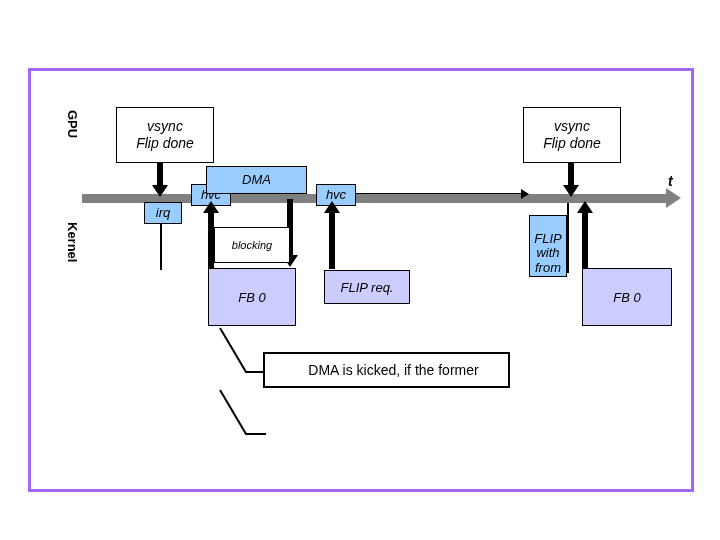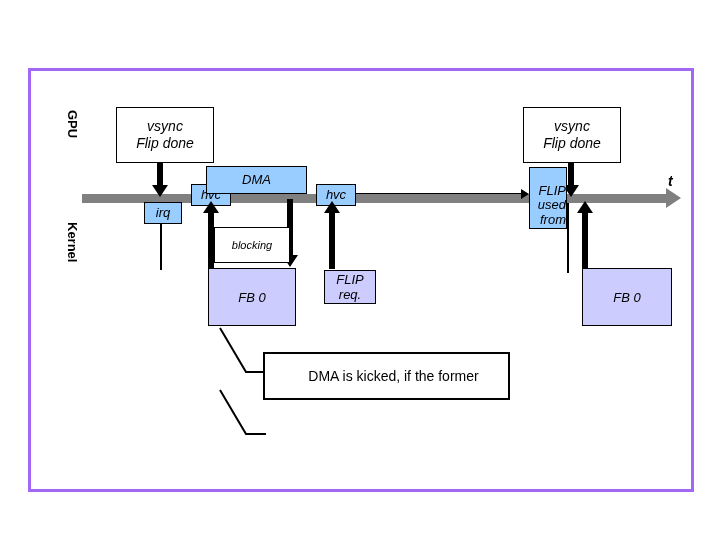--- a/index.html
+++ b/index.html
@@ -66,21 +66,21 @@
     box-sizing:border-box;
     display:flex;
     align-items:center;
     justify-content:center;
     text-align:center;
     font-style:italic;
     font-size:13px;
     color:#000;
     line-height:1.12;
   }
-  .bbox.tall{align-items:flex-end;padding-top:15px;}
+  .bbox.tall{align-items:center;padding-top:15px;margin-top:48px;}
 
   
   .lbox{
     position:absolute;
     background:#ccccff;
     border:1.5px solid #000000;
     box-sizing:border-box;
     display:flex;
     align-items:center;
     justify-content:center;
@@ -176,21 +176,21 @@
   <div class="bbox" style="left:144px;top:202px;width:38px;height:22px;">irq</div>
 
   <div class="bbox" style="left:191px;top:184px;width:40px;height:22px;">hvc</div>
 
   <div class="bbox" style="left:206px;top:166px;width:101px;height:28px;">DMA</div>
 
   <div class="bbox" style="left:316px;top:184px;width:40px;height:22px;">hvc</div>
 
   <div class="bbox tall" style="left:529px;top:167px;width:38px;height:62px;flex-direction:column;">
     <div>FLIP</div>
-    <div>used</div>
+    <div>with</div>
     <div>from</div>
   </div>
 
   <div class="thin-h" style="left:356px;top:193px;width:166px;"></div>
   <div class="head-right-thin" style="left:521px;top:189px;"></div>
 
   <div class="thin-v" style="left:160px;top:224px;height:46px;"></div>
 
   <div class="thin-v" style="left:567px;top:203px;height:70px;"></div>
 
@@ -203,34 +203,34 @@
   <div class="shaft" style="left:329px;top:212px;height:57px;"></div>
   <div class="head-up" style="left:324px;top:201px;"></div>
 
   <div class="shaft" style="left:582px;top:212px;height:57px;"></div>
   <div class="head-up" style="left:577px;top:201px;"></div>
 
   <div class="note" style="left:214px;top:227px;width:76px;height:36px;font-style:italic;border-width:1.4px;font-size:11px;">blocking</div>
 
   <div class="lbox" style="left:208px;top:268px;width:88px;height:58px;">FB 0</div>
 
-  <div class="lbox" style="left:324px;top:270px;width:52px;height:34px;">FLIP req.</div>
+  <div class="lbox" style="left:324px;top:270px;width:86px;height:34px;">FLIP req.</div>
 
   <div class="lbox" style="left:582px;top:268px;width:90px;height:58px;">FB 0</div>
 
   <div class="leader" style="left:218px;top:326px;">
     <svg width="50" height="54" viewBox="0 0 50 54">
       <path d="M2 2 L28 46 L48 46" stroke="#000" stroke-width="2" fill="none"></path>
     </svg>
   </div>
 
   <div class="leader" style="left:218px;top:388px;">
     <svg width="50" height="54" viewBox="0 0 50 54">
       <path d="M2 2 L28 46 L48 46" stroke="#000" stroke-width="2" fill="none"></path>
     </svg>
   </div>
 
-  <div class="note" style="left:263px;top:352px;width:247px;height:48px;flex-direction:row;padding-left:20px;">
+  <div class="note" style="left:263px;top:352px;width:247px;height:36px;flex-direction:row;padding-left:20px;">
     <div>DMA is kicked, if the former</div>
   </div>
 
 
 </div>
 
 </body></html>

